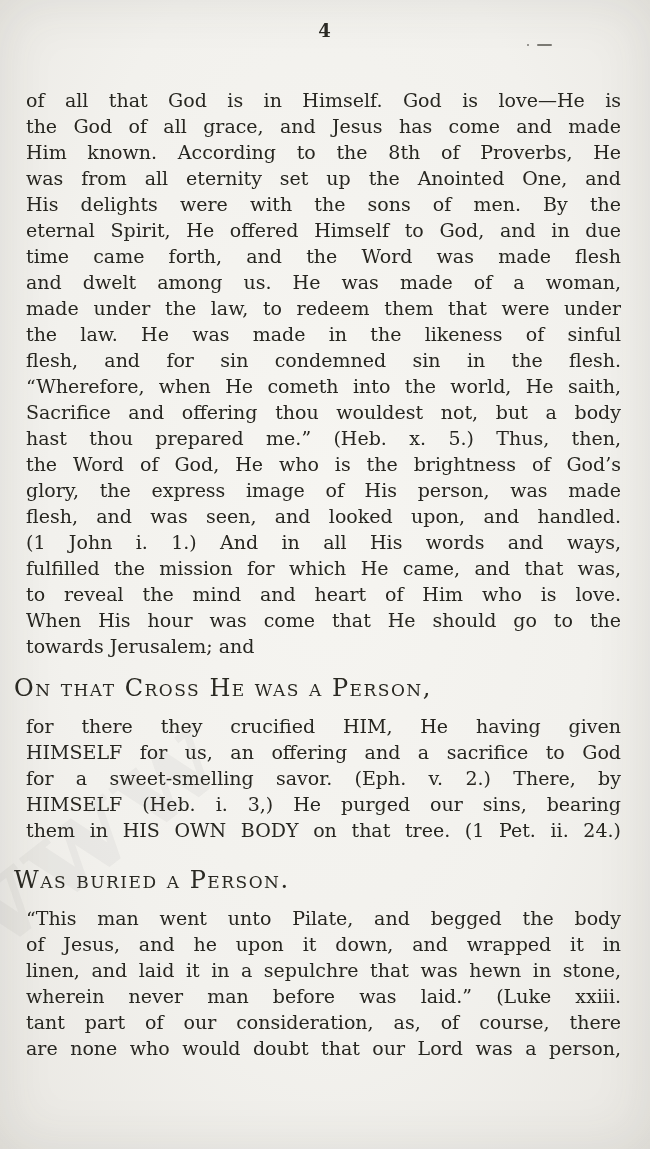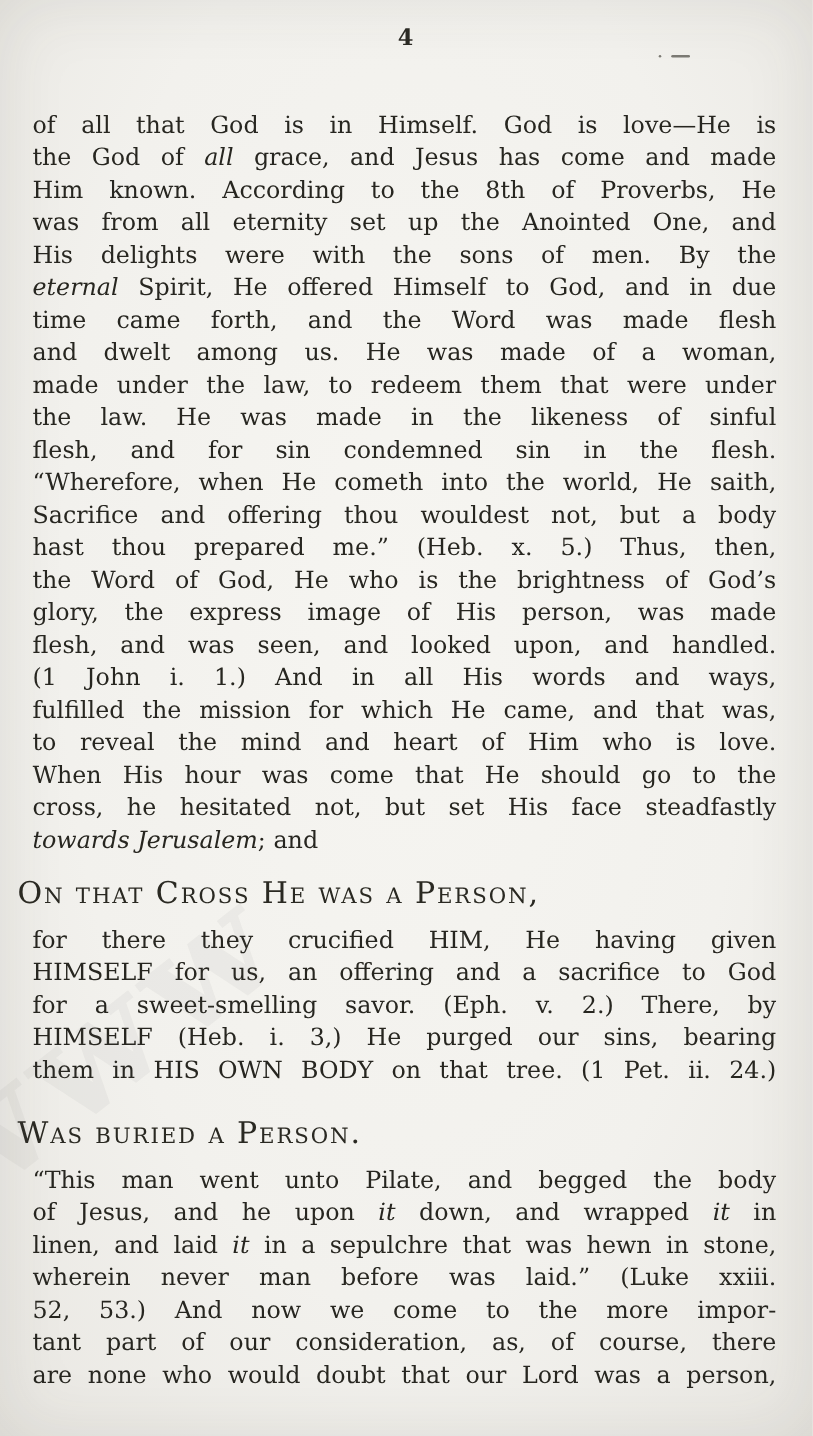--- a/index.html
+++ b/index.html
@@ -40,21 +40,21 @@
   .line {
     text-align: justify;
     text-align-last: justify;
     height: 26px;
     overflow: hidden;
     white-space: normal;
   }
   .line.last {
     text-align-last: left;
   }
-  .it { font-style: italic; }
+  .it { }
   .heading {
     text-align: left;
     font-variant: small-caps;
     font-size: 24px;
     letter-spacing: 1.5px;
     margin: 16px 0 12px 0;
     color: #2a2922;
   }
   .heading.tight {
     margin: 24px 0 4px 0;
@@ -116,35 +116,33 @@
         <div class="line"><span>“Wherefore, when He cometh into the world, He saith,</span></div>
         <div class="line"><span>Sacrifice and offering thou wouldest not, but a body</span></div>
         <div class="line"><span>hast thou prepared me.” (Heb. x. 5.) Thus, then,</span></div>
         <div class="line"><span>the Word of God, He who is the brightness of God’s</span></div>
         <div class="line"><span>glory, the express image of His person, was made</span></div>
         <div class="line"><span>flesh, and was seen, and looked upon, and handled.</span></div>
         <div class="line"><span>(1 John i. 1.) And in all His words and ways,</span></div>
         <div class="line"><span>fulfilled the mission for which He came, and that was,</span></div>
         <div class="line"><span>to reveal the mind and heart of Him who is love.</span></div>
         <div class="line"><span>When His hour was come that He should go to the</span></div>
-        <div class="line"><span>cross, he hesitated not, but set His face steadfastly</span></div>
         <div class="line last"><span class="it">towards Jerusalem</span><span>; and</span></div>
       </div>
       <div class="heading">On that Cross He was a Person,</div>
       <div class="para">
         <div class="line"><span>for there they crucified HIM, He having given</span></div>
         <div class="line"><span>HIMSELF for us, an offering and a sacrifice to God</span></div>
         <div class="line"><span>for a sweet-smelling savor. (Eph. v. 2.) There, by</span></div>
         <div class="line"><span>HIMSELF (Heb. i. 3,) He purged our sins, bearing</span></div>
         <div class="line"><span>them in HIS OWN BODY on that tree. (1 Pet. ii. 24.)</span></div>
       </div>
       <div class="heading tight">Was buried a Person.</div>
       <div class="para">
         <div class="line"><span>“This man went unto Pilate, and begged the body</span></div>
         <div class="line"><span>of Jesus, and he upon </span><span class="it">it</span><span> down, and wrapped </span><span class="it">it</span><span> in</span></div>
         <div class="line"><span>linen, and laid </span><span class="it">it</span><span> in a sepulchre that was hewn in stone,</span></div>
         <div class="line"><span>wherein never man before was laid.” (Luke xxiii.</span></div>
-        <div class="line"><span>52, 53.) And now we come to the more impor-</span></div>
         <div class="line"><span>tant part of our consideration, as, of course, there</span></div>
         <div class="line"><span>are none who would doubt that our Lord was a person,</span></div>
       </div>
     </div>
 </div>
 
 </body></html>

